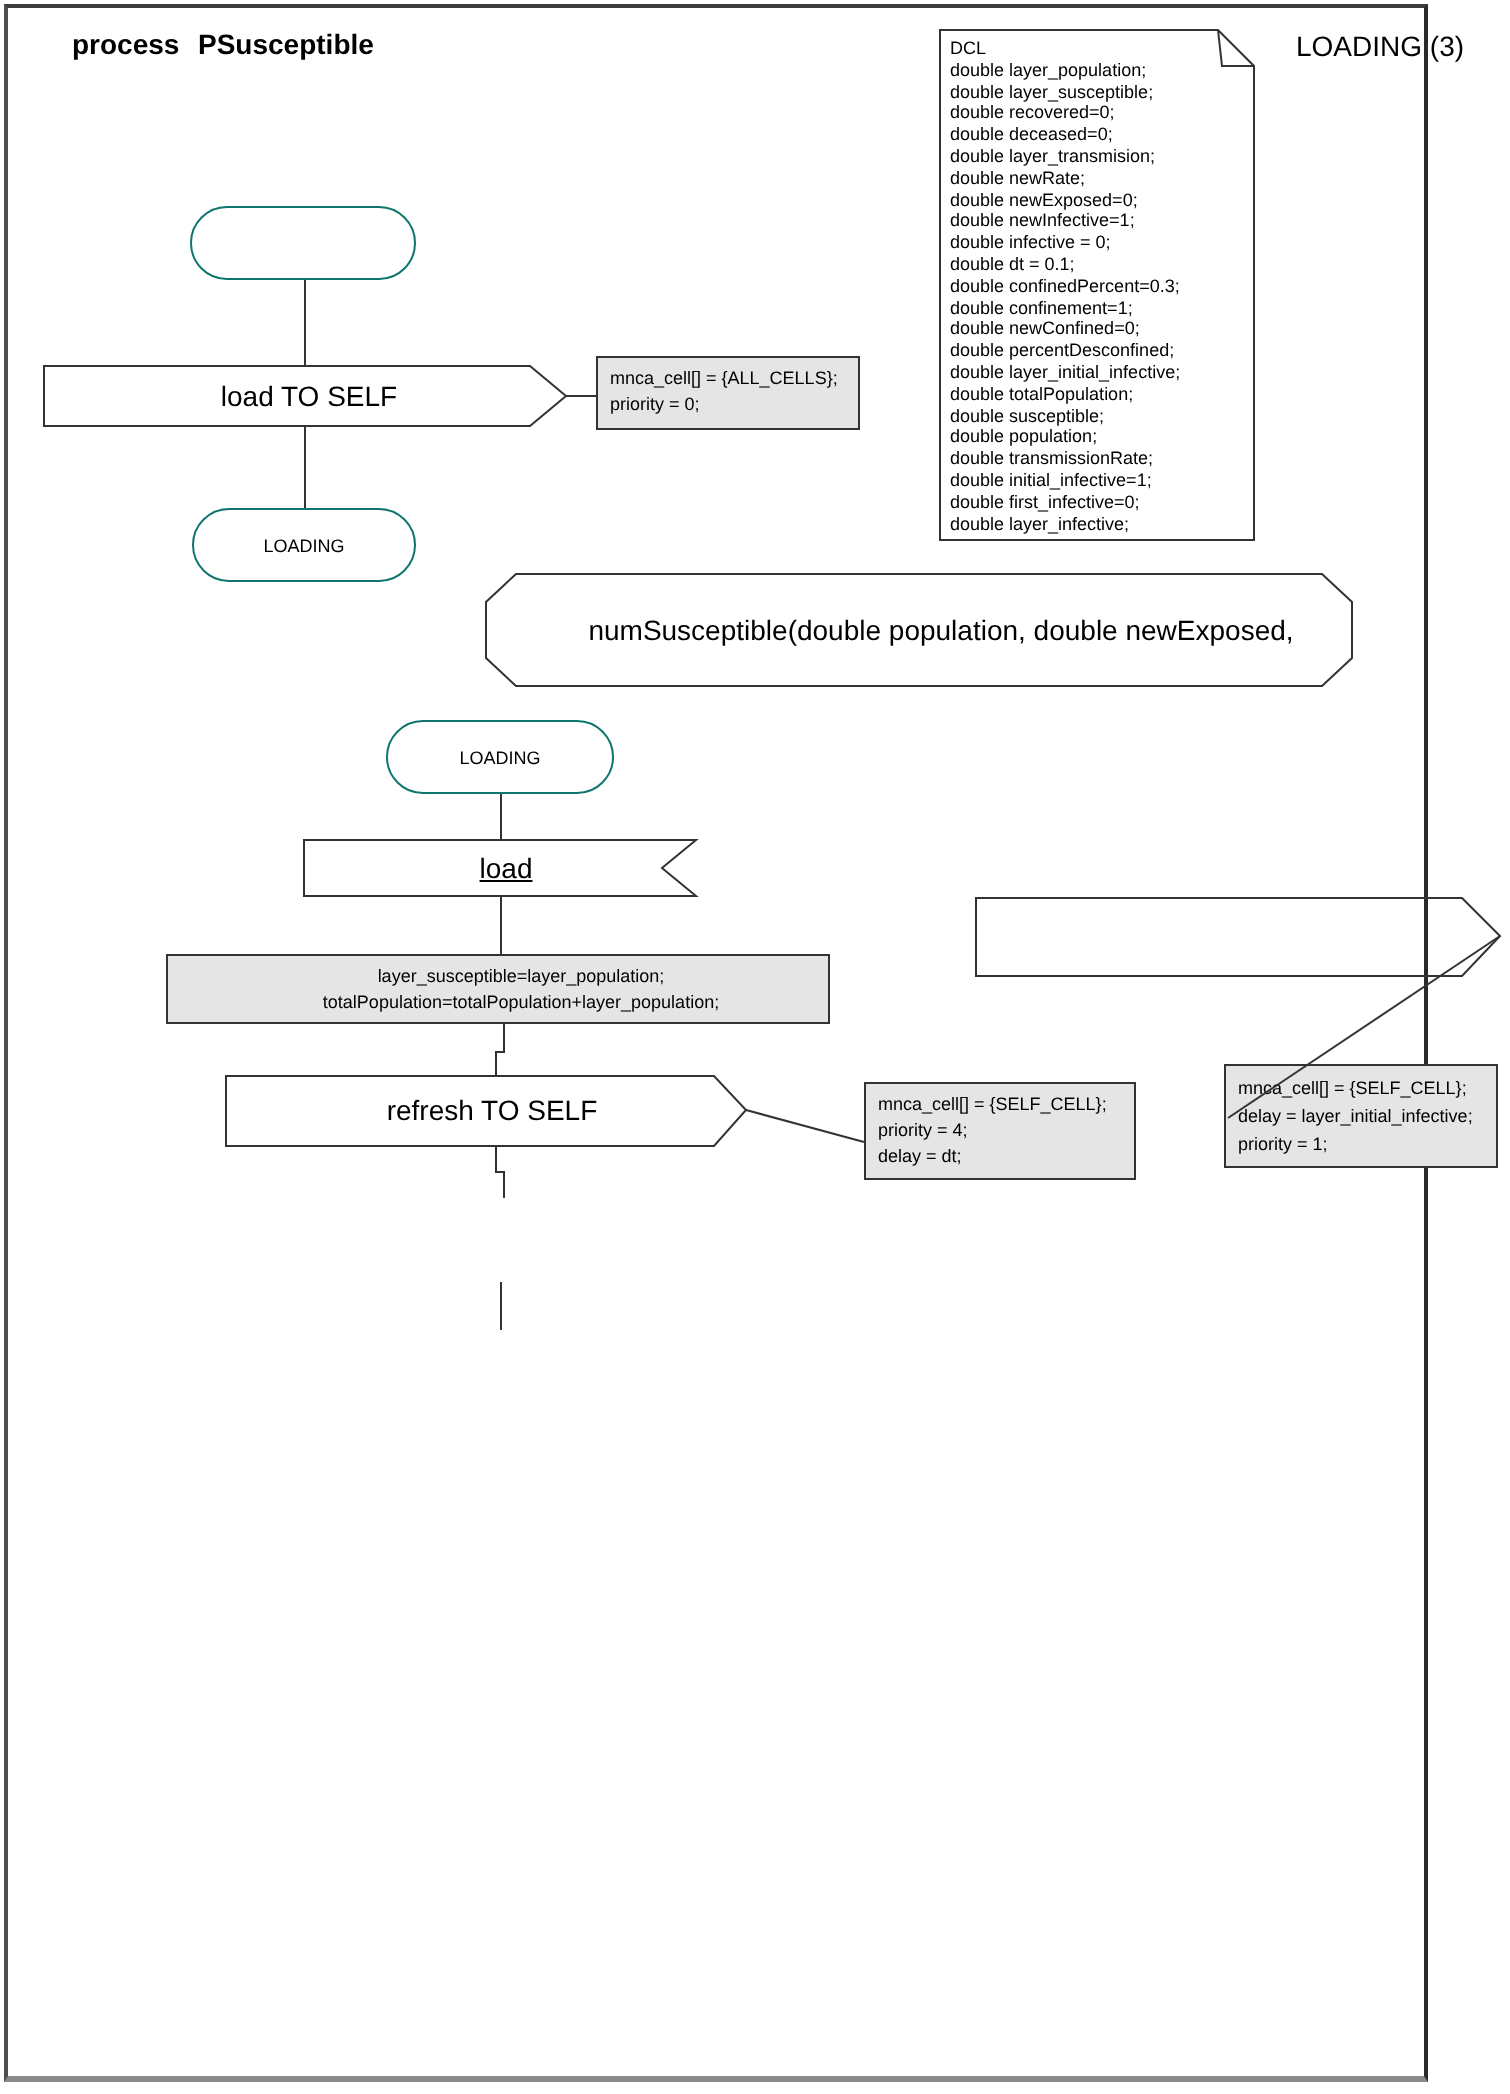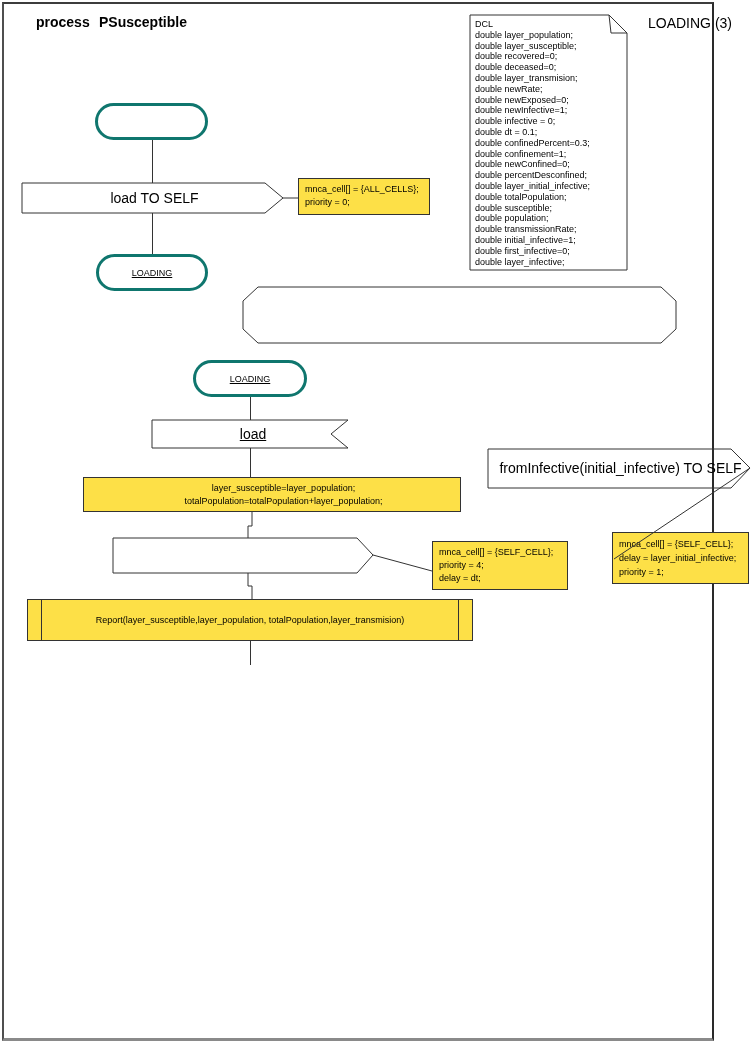--- a/index.html
+++ b/index.html
@@ -14,27 +14,26 @@
     border-left:2px solid #4f4f4f; border-bottom:3px solid #8a8a8a;
     box-sizing:border-box; background:transparent;
   }
   svg.layer { position:absolute; left:0; top:0; }
   .lbl { position:absolute; font-size:14px; line-height:11px; white-space:nowrap;padding-left:11px; }
   .hdr { font-weight:bold; }
   .center { display:flex; align-items:center; justify-content:center; }
   .col { flex-direction:column; }
   .state {
     position:absolute; box-sizing:border-box; background:#fff;
-    border:3px solid #0f766e; border-radius:19px;
+    border:1px solid #0f766e; border-radius:19px;
     display:flex; align-items:center; justify-content:center;
     font-size:9px;
-    text-decoration:underline;
   }
   .box {
-    position:absolute; box-sizing:border-box; background:#fde047;
+    position:absolute; box-sizing:border-box; background:#e5e5e5;
     border:1px solid #333; font-size:9px;
   }
   .comment { padding:4px 6px 0 6px; line-height:13px; }
   .task { line-height:13px; }
   .dcl-text { position:absolute; font-size:9px; line-height:10.8px; white-space:nowrap; }
   .bar { position:absolute; top:0; bottom:0; width:0; border-left:1px solid #333; }
 </style>
 </head>
 <body>
 
@@ -108,51 +107,47 @@
     <div>
         <div>mnca_cell[] = {ALL_CELLS};</div>
         <div>priority = 0;</div>
       </div>
   </div>
 
   <div class="state" style="left:96px; top:254px; width:112px; height:37px;">LOADING</div>
 
   <div class="lbl center col" style="left:243px; top:287px; width:433px; height:56px; line-height:15px; white-space:normal;">
     <div>
+        <div>numSusceptible(double population, double newExposed,</div>
       </div>
   </div>
 
   <div class="state" style="left:193px; top:360px; width:114px; height:37px;">LOADING</div>
 
   <div class="lbl center" style="left:152px; top:420px; width:180px; height:28px;text-decoration:underline;">load</div>
 
-  <div class="box task center col" style="left:83px; top:477px; width:378px; height:35px;padding-left:23px;">
+  <div class="box task center col" style="left:83px; top:477px; width:332px; height:35px;padding-left:23px;">
     <div class="center col">
         <div>layer_susceptible=layer_population;</div>
         <div>totalPopulation=totalPopulation+layer_population;</div>
       </div>
   </div>
 
+  <div class="lbl center" style="left:113px; top:538px; width:244px; height:35px;">refresh TO SELF</div>
 
   <div class="box comment" style="left:432px; top:541px; width:136px; height:49px;">
     <div>
         <div>mnca_cell[] = {SELF_CELL};</div>
         <div>priority = 4;</div>
         <div>delay = dt;</div>
       </div>
   </div>
 
-  <div class="box center" style="left:27px; top:599px; width:446px; height:42px;">
-    <div class="bar" style="left:13px;"></div>
-    <div class="bar" style="right:13px;"></div>
-    <div>Report(layer_susceptible,layer_population, totalPopulation,layer_transmision)</div>
-  </div>
 
 
-  <div class="lbl center" style="left:488px; top:449px; width:243px; height:39px;">fromInfective(initial_infective) TO SELF</div>
 
   <div class="box comment" style="left:612px; top:532px; width:137px; height:52px; line-height:14px;">
     <div>
         <div>mnca_cell[] = {SELF_CELL};</div>
         <div>delay = layer_initial_infective;</div>
         <div>priority = 1;</div>
       </div>
   </div>
 
   <svg class="layer" width="755" height="1047" style="pointer-events:none;">

